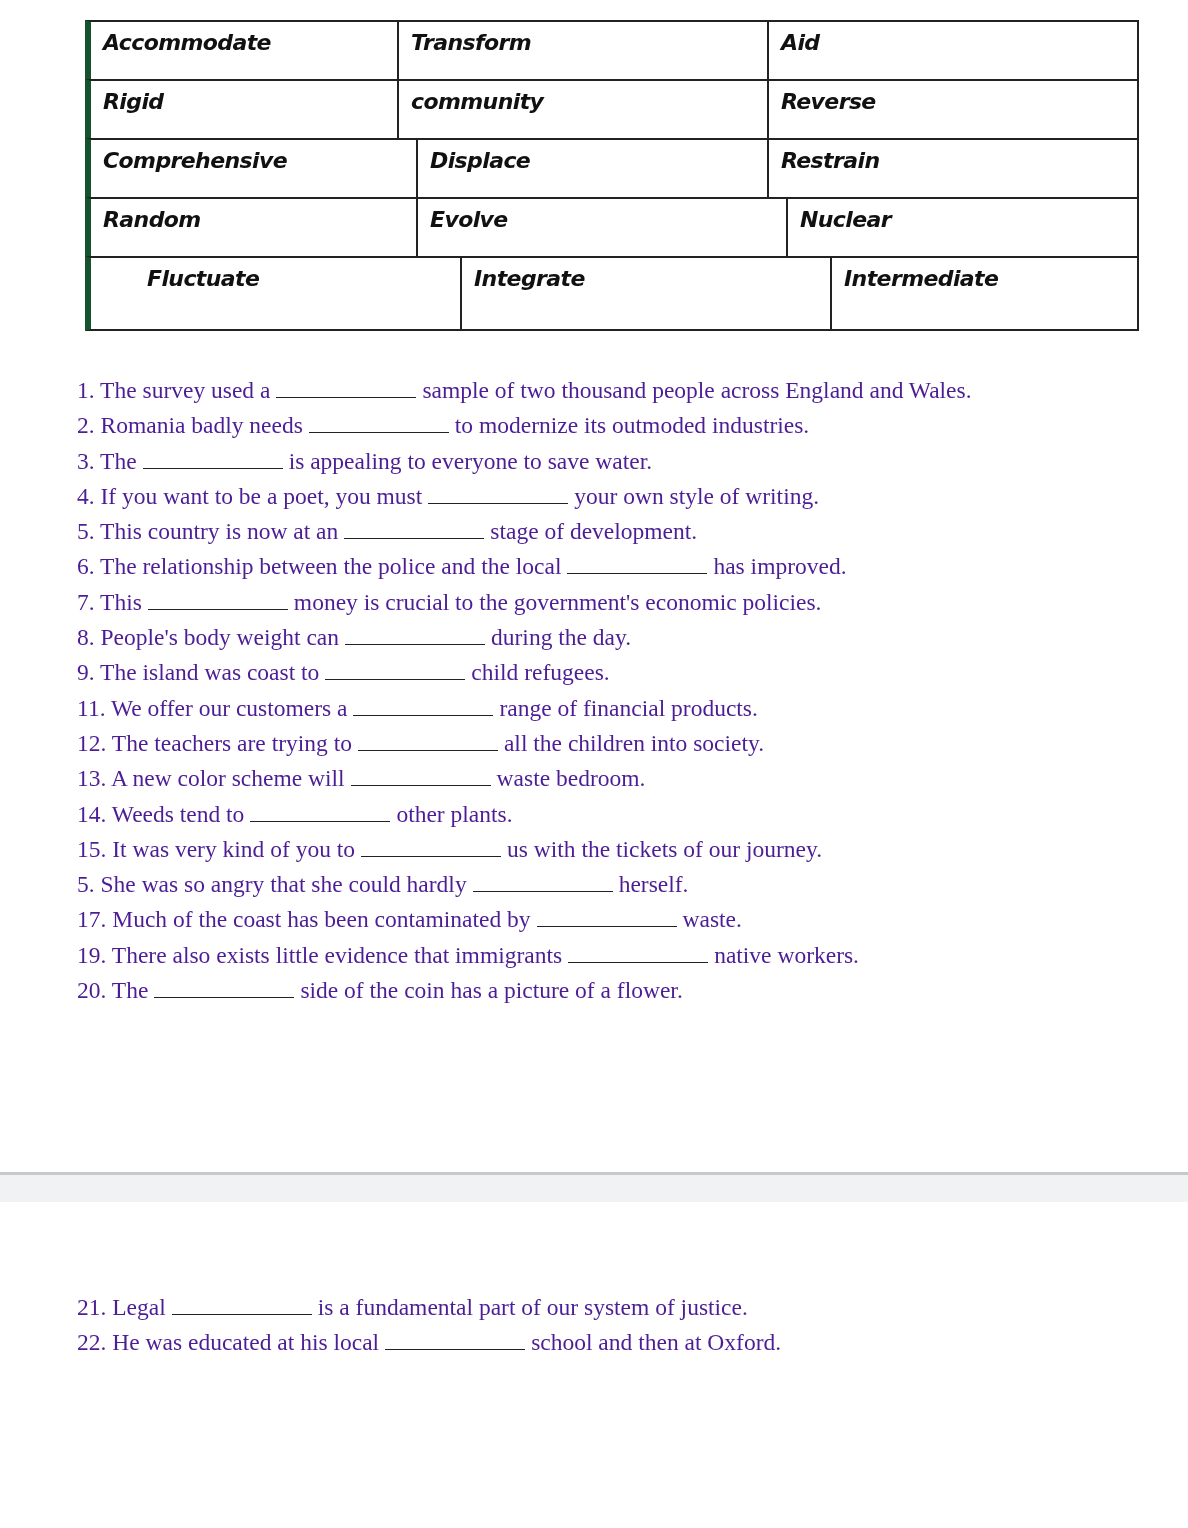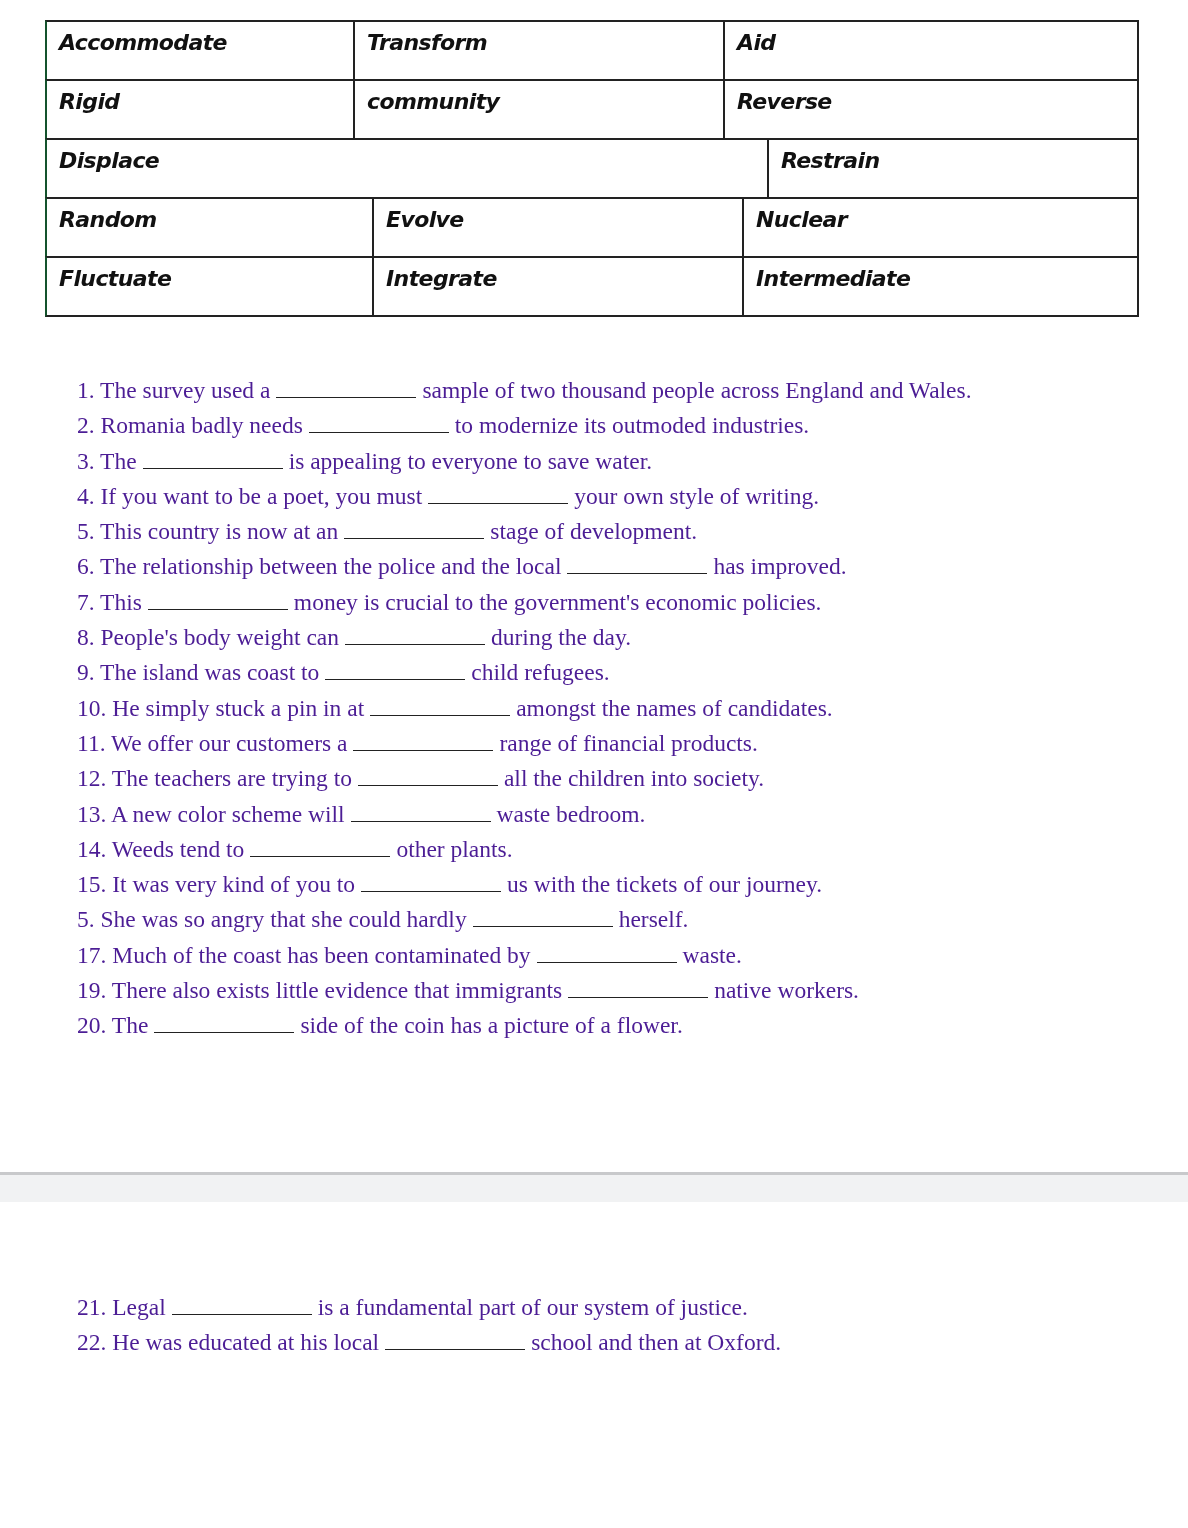--- a/index.html
+++ b/index.html
@@ -3,22 +3,22 @@
 <meta charset="utf-8">
 <style>
   html, body { margin: 0; padding: 0; background: #ffffff; }
   body { width: 1188px; height: 1528px; position: relative; overflow: hidden; color: #111; }
   .page { position: absolute; left: 0; width: 1188px; background: #fff; }
   .page1 { top: 0; height: 1172px; }
   .gap { position: absolute; top: 1172px; left: 0; width: 1188px; height: 30px; background: #f1f2f3; border-top: 3px solid #c8c9cb; box-sizing: border-box; }
   .page2 { top: 1202px; height: 326px; margin-top: 8px; }
 
   .word-table { position: absolute; left: 45px; top: 20px; width: 1094px; }
-  .wrow { display: flex; border-left: 2px solid #14532d; border-right: 2px solid #222; border-top: 2px solid #222; height: 59px; box-sizing: border-box; }
-  .wrow.last { border-bottom: 2px solid #222; height: 61px; }
+  .wrow { display: flex; border-left: 6px solid #14532d; border-right: 2px solid #222; border-top: 2px solid #222; height: 59px; box-sizing: border-box; margin-left: 40px; }
+  .wrow.last { border-bottom: 2px solid #222; height: 75px; padding-left: 44px; }
   .wcell { box-sizing: border-box; padding: 8px 12px; font-family: "DejaVu Sans", sans-serif; font-weight: bold; font-style: italic; font-size: 22px; letter-spacing: -0.6px; color: #111; }
   .wcell + .wcell { border-left: 2px solid #222; }
   .top-rows .c1 { width: 306px; }
   .top-rows .c2 { width: 370px; }
   .top-rows .c3 { flex: 1; }
   .bot-rows .c1 { width: 325px; }
   .bot-rows .c2 { width: 370px; }
   .bot-rows .c3 { flex: 1; }
 
   .questions { position: absolute; left: 77px; font-family: "Liberation Serif", serif; font-size: 23.5px; color: #4c1d95; }
@@ -40,20 +40,21 @@
         <div class="wcell c3">Aid</div>
       </div>
       <div class="wrow">
         <div class="wcell c1">Rigid</div>
         <div class="wcell c2">community</div>
         <div class="wcell c3">Reverse</div>
       </div>
     </div>
     <div class="bot-rows">
       <div class="wrow">
+        <div class="wcell c1">Comprehensive</div>
         <div class="wcell c3">Displace</div>
         <div class="wcell c2">Restrain</div>
       </div>
       <div class="wrow">
         <div class="wcell c1">Random</div>
         <div class="wcell c2">Evolve</div>
         <div class="wcell c3">Nuclear</div>
       </div>
       <div class="wrow last">
         <div class="wcell c1">Fluctuate</div>
@@ -66,21 +67,20 @@
   <div class="questions q1" id="qlist1">
       <div class="q"><span class="num">1.</span> <span>The survey used a</span><span class="blank"></span><span>sample of two thousand people across England and Wales.</span></div>
       <div class="q"><span class="num">2.</span> <span>Romania badly needs</span><span class="blank"></span><span>to modernize its outmoded industries.</span></div>
       <div class="q"><span class="num">3.</span> <span>The</span><span class="blank"></span><span>is appealing to everyone to save water.</span></div>
       <div class="q"><span class="num">4.</span> <span>If you want to be a poet, you must</span><span class="blank"></span><span>your own style of writing.</span></div>
       <div class="q"><span class="num">5.</span> <span>This country is now at an</span><span class="blank"></span><span>stage of development.</span></div>
       <div class="q"><span class="num">6.</span> <span>The relationship between the police and the local</span><span class="blank"></span><span>has improved.</span></div>
       <div class="q"><span class="num">7.</span> <span>This</span><span class="blank"></span><span>money is crucial to the government's economic policies.</span></div>
       <div class="q"><span class="num">8.</span> <span>People's body weight can</span><span class="blank"></span><span>during the day.</span></div>
       <div class="q"><span class="num">9.</span> <span>The island was coast to</span><span class="blank"></span><span>child refugees.</span></div>
-      <div class="q"><span class="num">10.</span> <span>He simply stuck a pin in at</span><span class="blank"></span><span>amongst the names of candidates.</span></div>
       <div class="q"><span class="num">11.</span> <span>We offer our customers a</span><span class="blank"></span><span>range of financial products.</span></div>
       <div class="q"><span class="num">12.</span> <span>The teachers are trying to</span><span class="blank"></span><span>all the children into society.</span></div>
       <div class="q"><span class="num">13.</span> <span>A new color scheme will</span><span class="blank"></span><span>waste bedroom.</span></div>
       <div class="q"><span class="num">14.</span> <span>Weeds tend to</span><span class="blank"></span><span>other plants.</span></div>
       <div class="q"><span class="num">15.</span> <span>It was very kind of you to</span><span class="blank"></span><span>us with the tickets of our journey.</span></div>
       <div class="q"><span class="num">5.</span> <span>She was so angry that she could hardly</span><span class="blank"></span><span>herself.</span></div>
       <div class="q"><span class="num">17.</span> <span>Much of the coast has been contaminated by</span><span class="blank"></span><span>waste.</span></div>
       <div class="q"><span class="num">19.</span> <span>There also exists little evidence that immigrants</span><span class="blank"></span><span>native workers.</span></div>
       <div class="q"><span class="num">20.</span> <span>The</span><span class="blank"></span><span>side of the coin has a picture of a flower.</span></div>
     </div>

